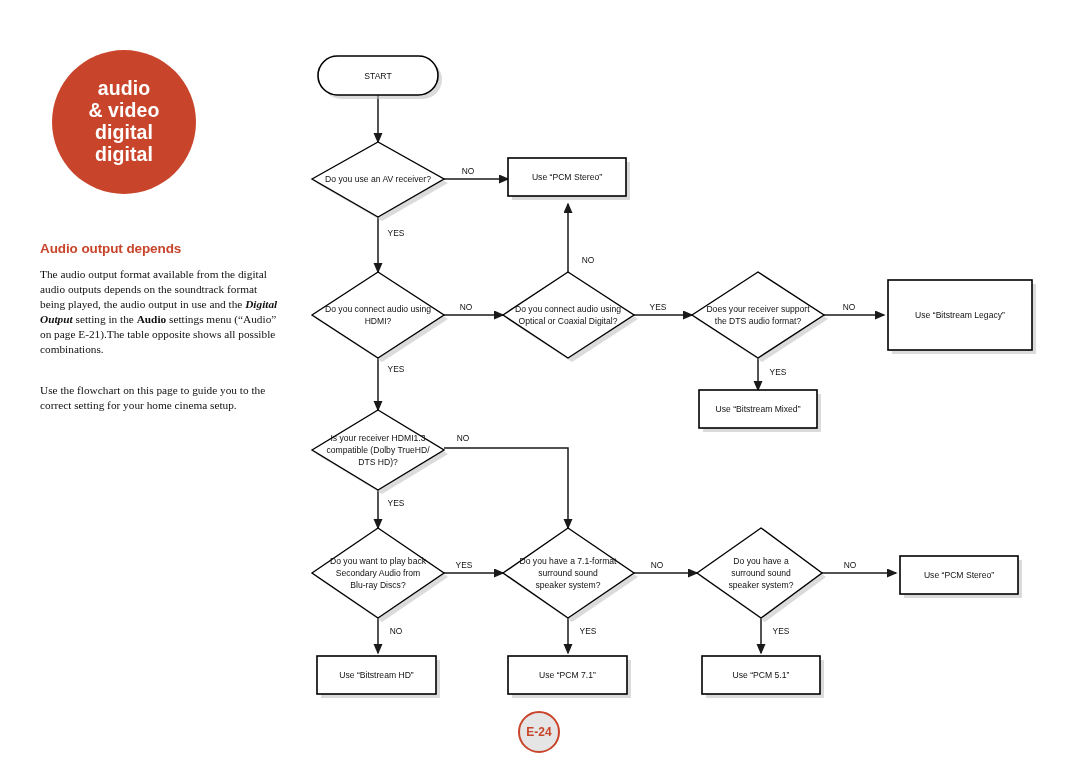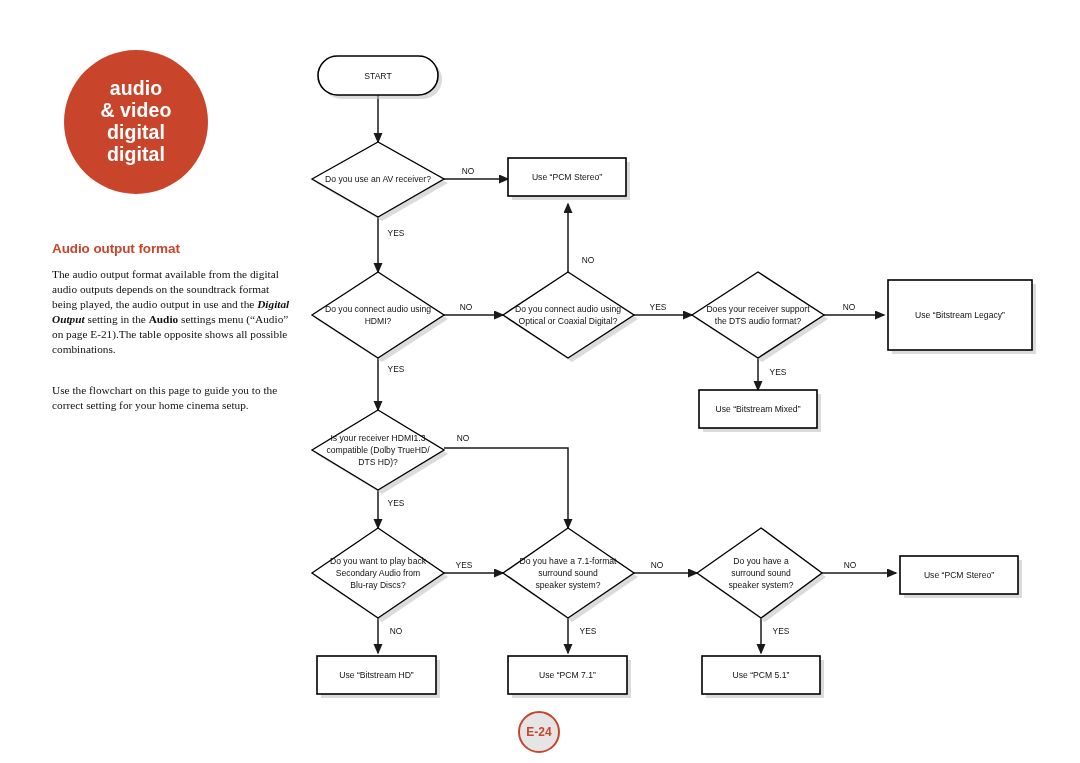--- a/index.html
+++ b/index.html
@@ -12,21 +12,21 @@
     height: 763px;
     position: relative;
     overflow: hidden;
     font-family: "Liberation Sans", sans-serif;
     color: #1a1a1a;
   }
 
   
   #left-column {
     position: absolute;
-    left: 52px;
+    left: 40px;
     top: 50px;
     width: 248px;
   }
 
   #badge-circle {
     width: 144px;
     height: 144px;
     border-radius: 50%;
     background: #c8452b;
     display: flex;
@@ -122,21 +122,21 @@
 
 <div id="left-column">
 
   <div id="badge-circle">
     <span>audio</span>
     <span>&amp; video</span>
     <span>digital</span>
     <span>digital</span>
   </div>
 
-  <div id="section-heading">Audio output format</div>
+  <div id="section-heading">Audio output depends</div>
 
   <p class="body-copy"><span>The audio output format available from the digital audio outputs depends on the soundtrack format being played, the audio output in use and the </span><i class="bi">Digital Output</i><span> setting in the </span><b>Audio</b><span> settings menu (“Audio” on page E-21).The table opposite shows all possible combinations.</span></p>
 
   <p class="body-copy second">Use the flowchart on this page to guide you to the correct setting for your home cinema setup.</p>
 </div>
 
 <div id="flow">
 <svg width="1080" height="763" viewBox="0 0 1080 763" xmlns="http://www.w3.org/2000/svg">
   <defs>
     <marker id="arr" markerWidth="7" markerHeight="7" refX="6" refY="3" orient="auto" markerUnits="strokeWidth">

